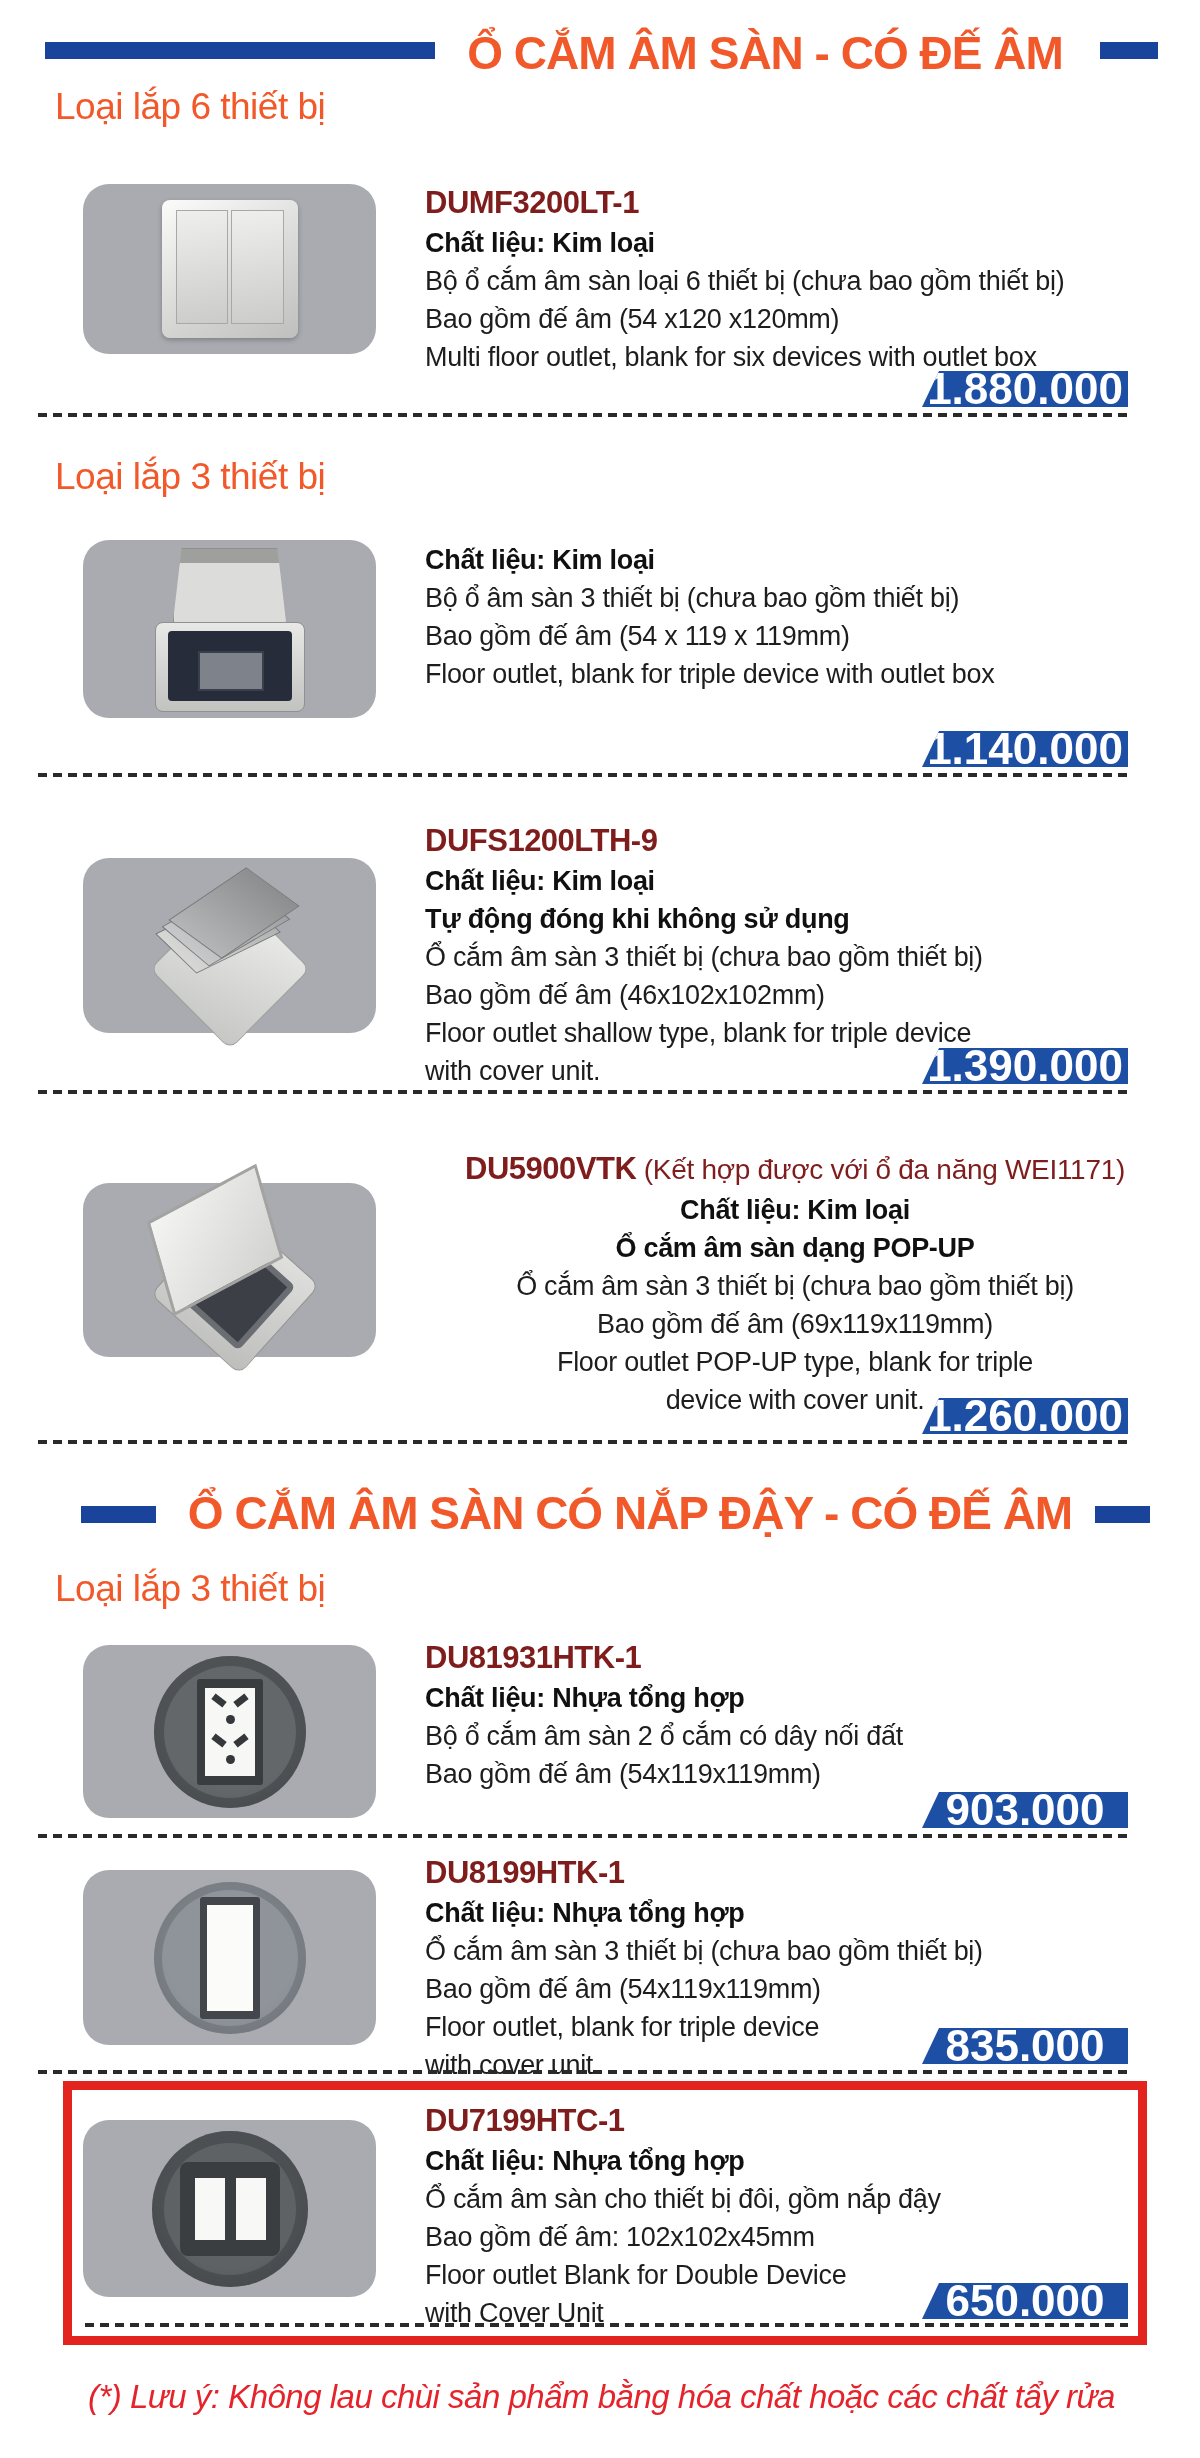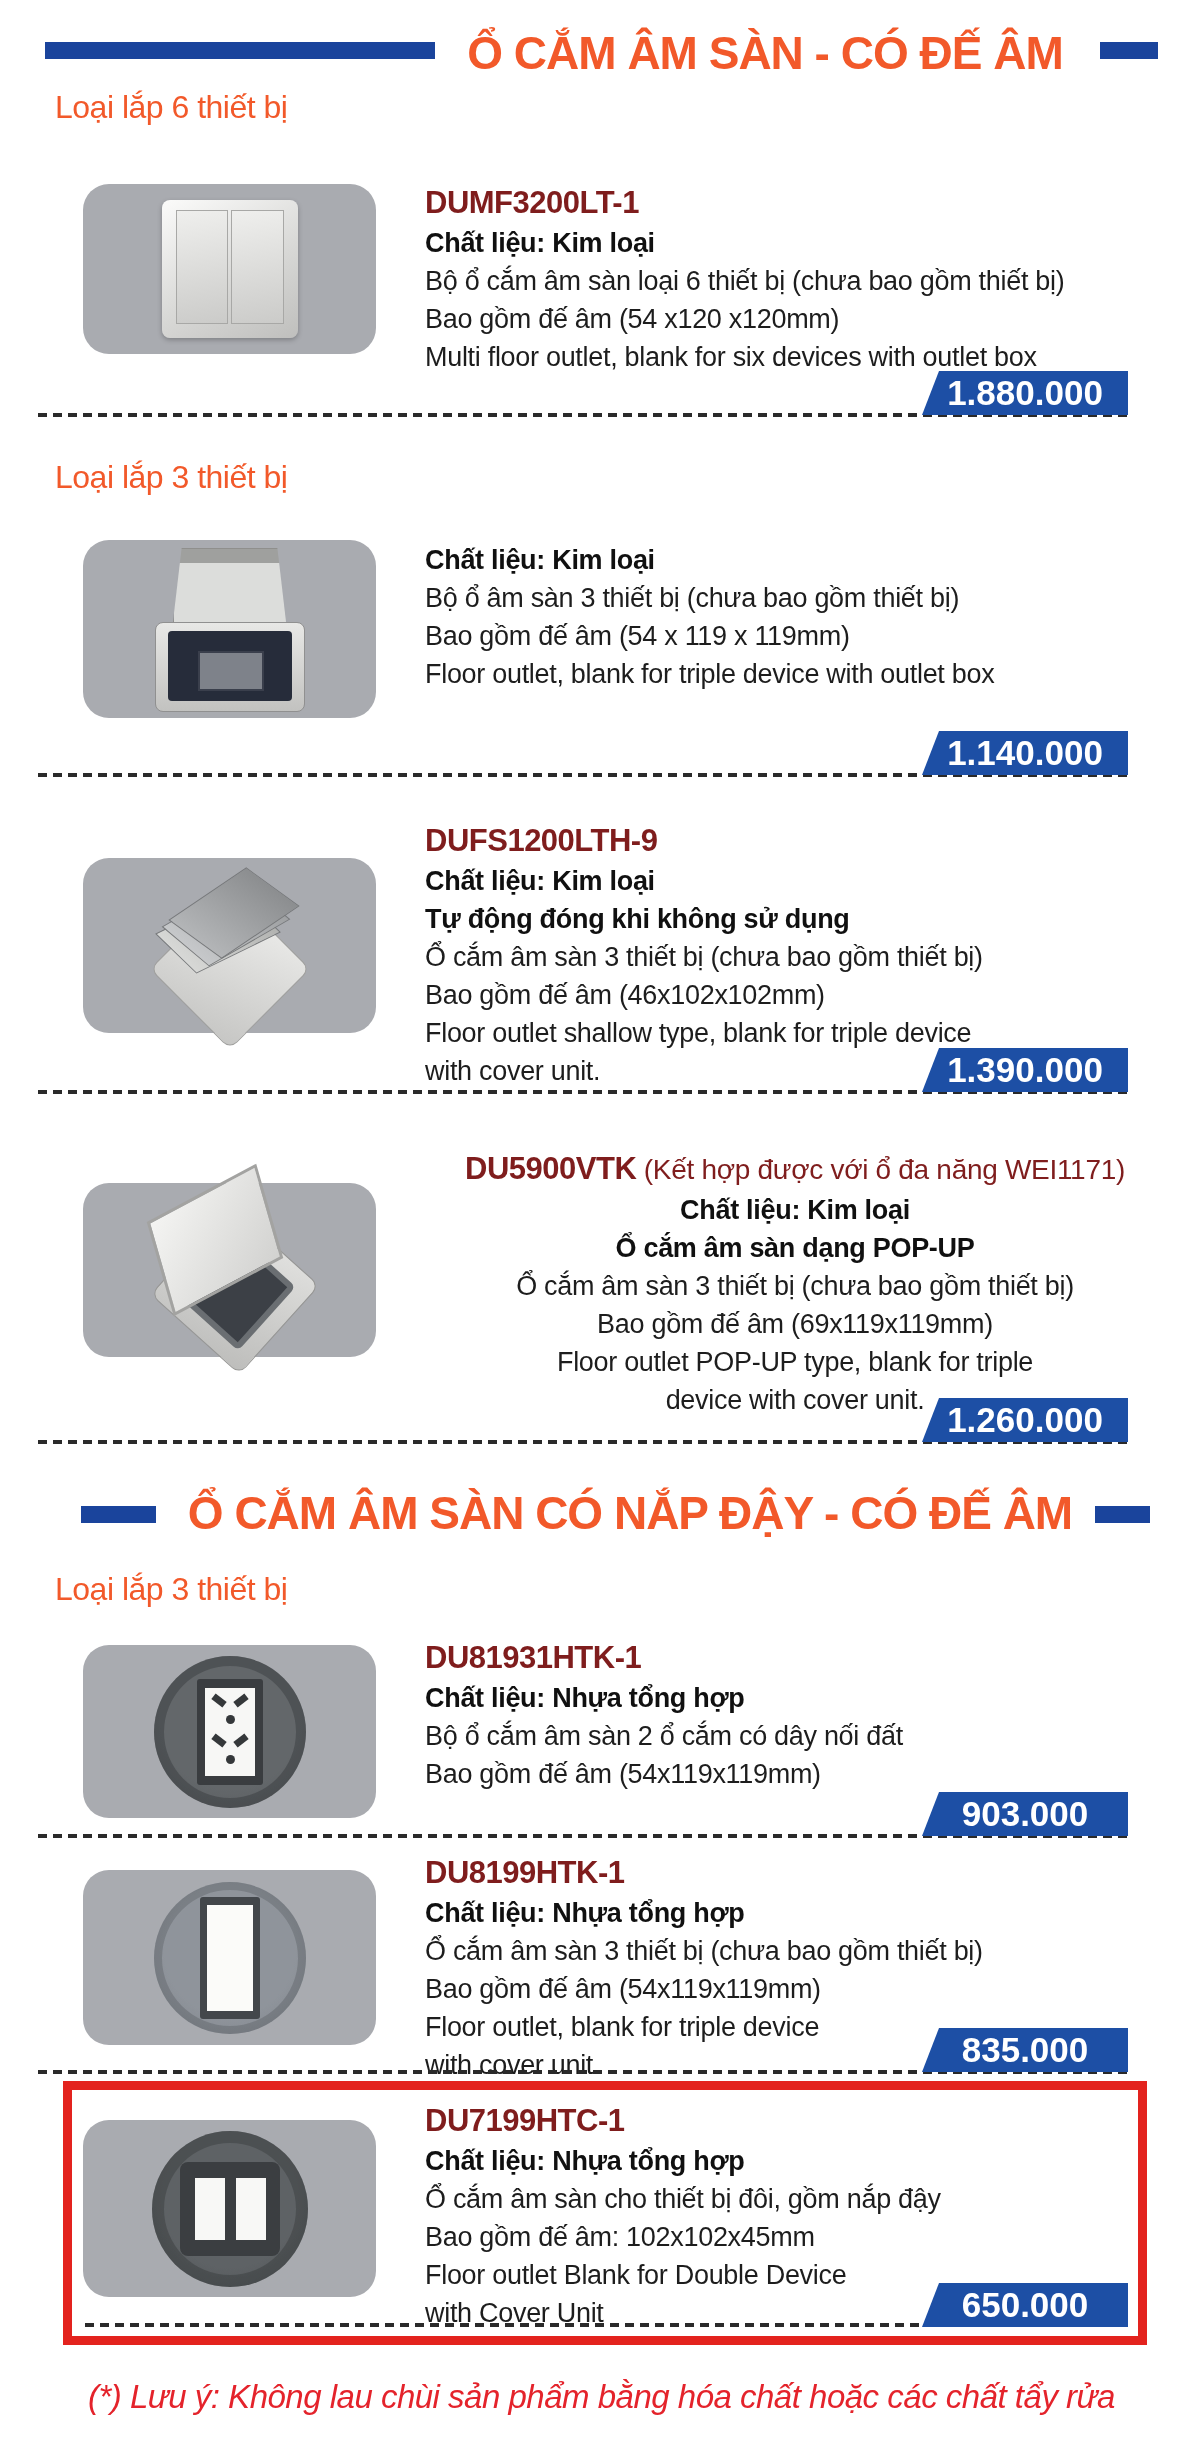--- a/index.html
+++ b/index.html
@@ -3,37 +3,37 @@
 <meta charset="utf-8">
 <style>
   html,body{margin:0;padding:0;background:#ffffff;}
   .page{position:relative;width:1200px;height:2458px;background:#ffffff;
         font-family:"Liberation Sans", sans-serif;overflow:hidden;}
 
   
   .secbar{position:absolute;height:17px;background:#1a449c;}
   .sectitle{position:absolute;transform:translateX(-50%);white-space:nowrap;
             font-size:46px;font-weight:bold;color:#f2592a;letter-spacing:-1px;line-height:54px;margin-top:8px;}
-  .subtitle{position:absolute;left:55px;font-size:32px;color:#f2592a;
+  .subtitle{position:absolute;left:55px;font-size:37px;color:#f2592a;
             letter-spacing:-0.5px;line-height:54px;}
 
   
   .pimg{position:absolute;left:83px;width:293px;background:#a9abb0;border-radius:26px;}
 
   
   .ptext{position:absolute;left:425px;width:740px;color:#1d1d1d;}
   .ptitle{font-size:31px;font-weight:bold;line-height:42px;color:#7f1d1d;letter-spacing:-0.5px;}
   .title-suffix{font-weight:normal;font-size:28px;letter-spacing:-0.3px;}
   .pline{font-size:27px;line-height:38px;letter-spacing:-0.3px;}
   .pline.bold{font-weight:bold;color:#101010;}
 
   
-  .ptag{position:absolute;left:922px;width:206px;height:44px;background:#1d4fa5;
+  .ptag{position:absolute;left:922px;width:206px;height:36px;background:#1d4fa5;
         clip-path:polygon(17px 0,100% 0,100% 100%,0 100%);
-        color:#ffffff;font-size:35px;font-weight:bold;
+        color:#ffffff;font-size:44px;font-weight:bold;
         display:flex;align-items:center;justify-content:center;z-index:3;}
 
   
   .sep{position:absolute;left:38px;width:1092px;height:4px;z-index:1;
        background:repeating-linear-gradient(90deg,#2a2a2a 0 9px,transparent 9px 15px);}
   .sep.inner{left:85px;width:1043px;}
 
   
   .highlight{position:absolute;left:63px;top:2081px;width:1084px;height:264px;
              border:9px solid #e3231e;box-sizing:border-box;z-index:2;}

